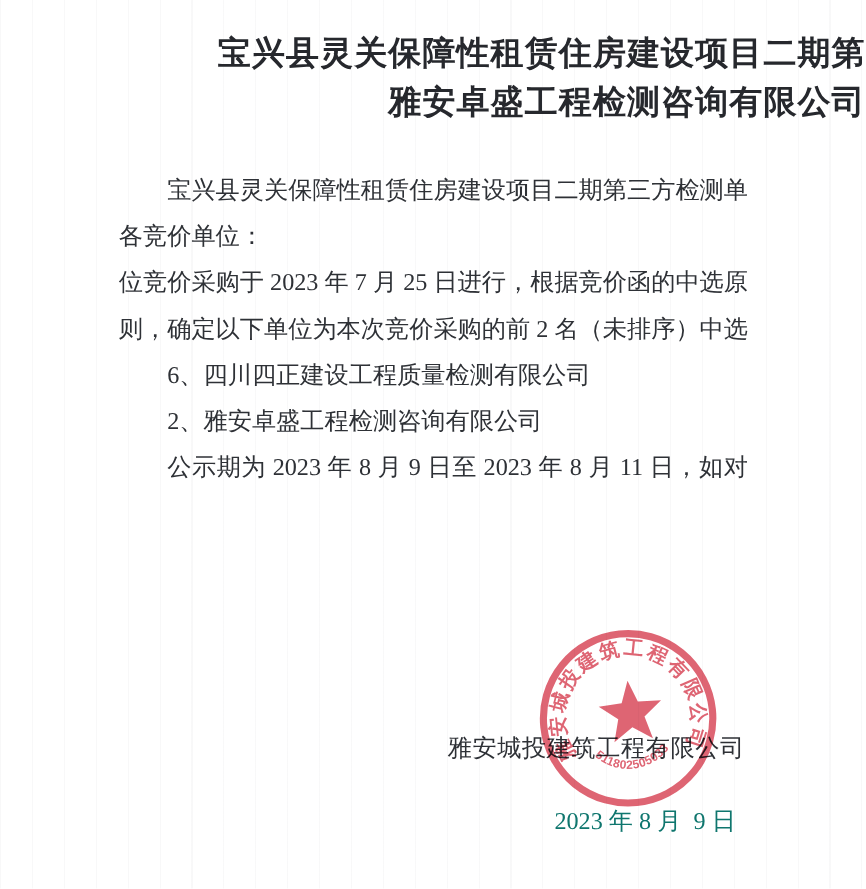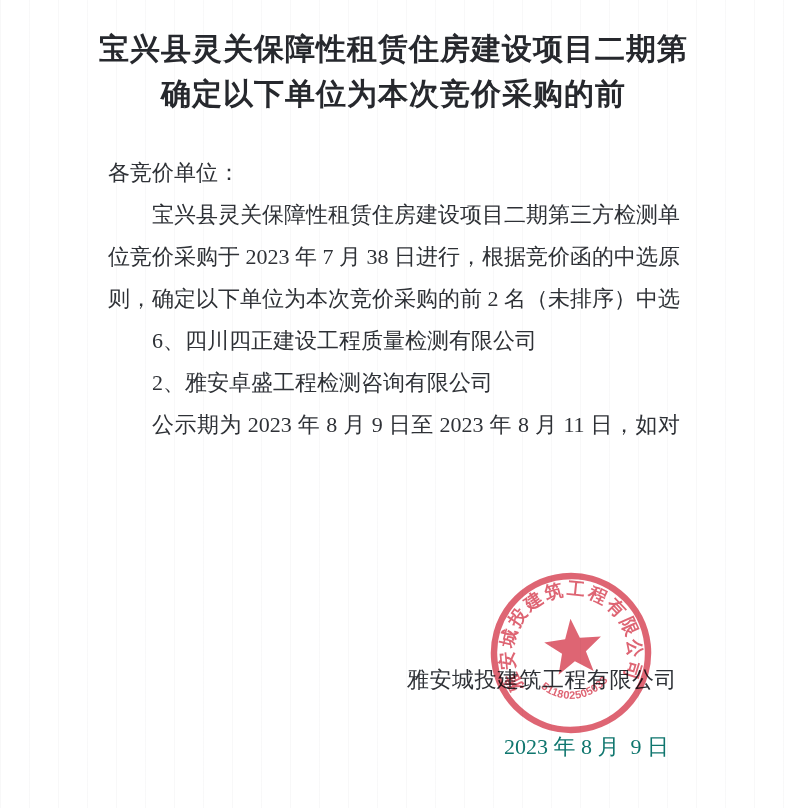--- a/index.html
+++ b/index.html
@@ -25,21 +25,21 @@
       rgba(120,120,130,0.05) 0px, rgba(120,120,130,0.05) 1px,
       transparent 1px, transparent 29px);
     pointer-events: none;
   }
   .title {
     position: absolute;
     top: 26px;
     left: 0;
     width: 787px;
     margin: 0;
-    text-align: center;
+    text-align: right;
     font-family: "Liberation Sans", "DejaVu Sans", sans-serif;
     font-weight: 700;
     font-size: 30px;
     line-height: 45px;
     letter-spacing: 1px;
     color: #26282d;
   }
   .title .title-line {
     display: block;
   }
@@ -107,27 +107,27 @@
   }
 </style>
 </head>
 <body>
 
 <div class="page">
   <div class="scan-texture"></div>
 
   <h1 class="title">
     <span class="title-line">宝兴县灵关保障性租赁住房建设项目二期第</span>
-    <span class="title-line">确定以下单位为本次竞价采购的前</span>
+    <span class="title-line">雅安卓盛工程检测咨询有限公司</span>
   </h1>
 
   <div class="body-text">
+    <div class="line indent just">宝兴县灵关保障性租赁住房建设项目二期第三方检测单</div>
     <div class="line">各竞价单位：</div>
-    <div class="line indent just">宝兴县灵关保障性租赁住房建设项目二期第三方检测单</div>
-    <div class="line just">位竞价采购于 2023 年 7 月 38 日进行，根据竞价函的中选原</div>
+    <div class="line just">位竞价采购于 2023 年 7 月 25 日进行，根据竞价函的中选原</div>
     <div class="line just">则，确定以下单位为本次竞价采购的前 2 名（未排序）中选</div>
     <div class="line indent">6、四川四正建设工程质量检测有限公司</div>
     <div class="line indent">2、雅安卓盛工程检测咨询有限公司</div>
     <div class="line indent just">公示期为 2023 年 8 月 9 日至 2023 年 8 月 11 日，如对公</div>
   </div>
 
   <div class="sig-company">雅安城投建筑工程有限公司</div>
   <div class="sig-date">2023 年 8 月  9 日</div>
 
   <svg class="seal" viewBox="0 0 787 808" aria-hidden="true">

